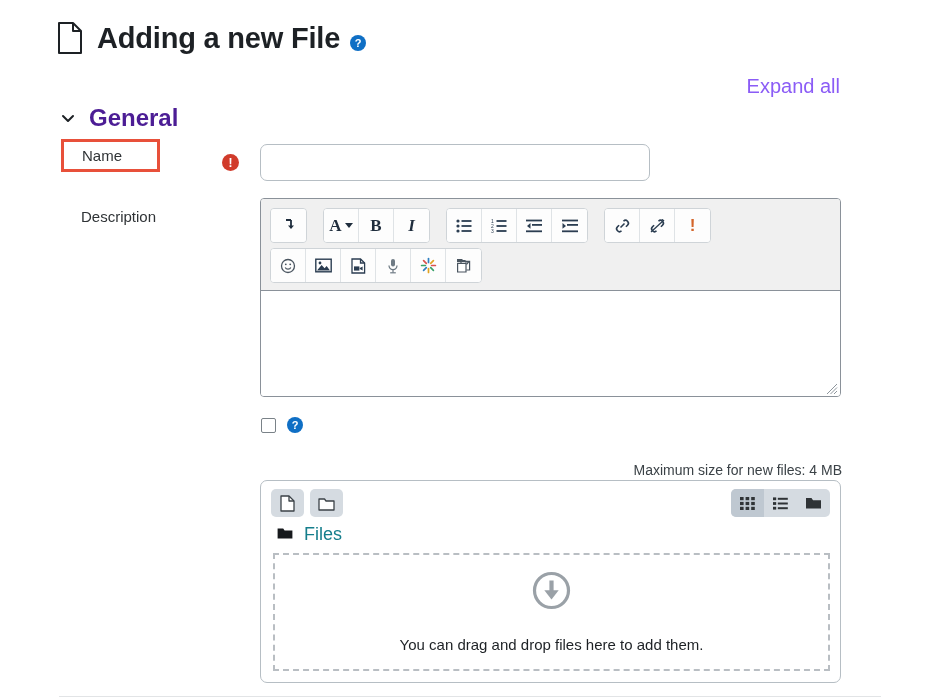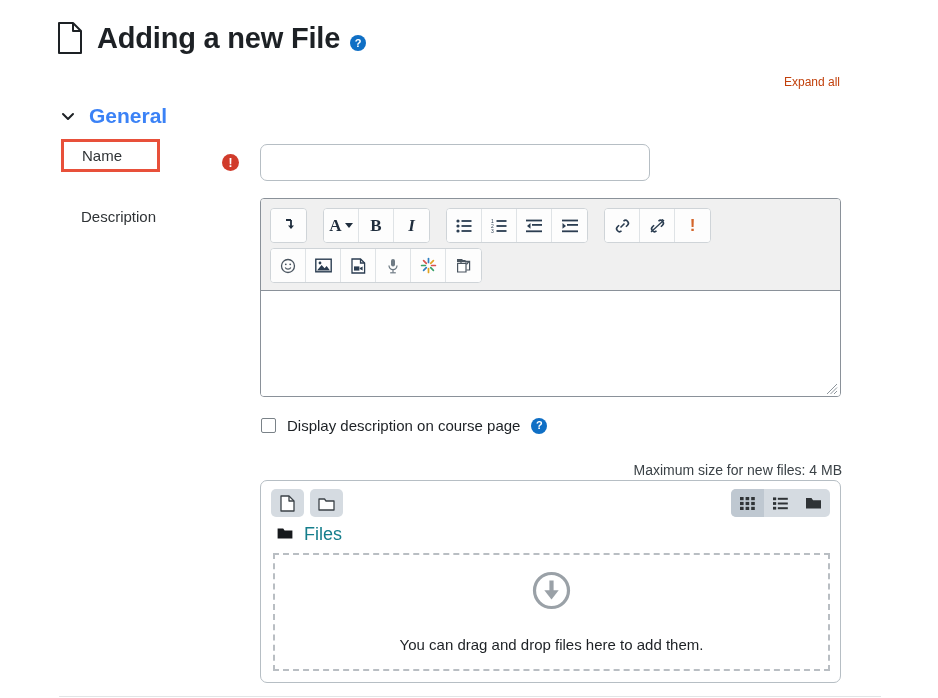--- a/index.html
+++ b/index.html
@@ -30,31 +30,31 @@
     background: #0f6fc5; color: #fff;
     font-size: 11px; font-weight: bold; line-height: 1;
     font-family: "Liberation Sans", sans-serif;
     cursor: pointer; flex: none;
   }
   .title-help { align-self: flex-end; margin-bottom: 4px; margin-left: -4px; }
 
   
   .expand-all {
     position: absolute; right: 98px; top: 67px;
-    font-size: 12px; color: #c2410c; cursor: pointer;
+    font-size: 20px; color: #8b5cf6; cursor: pointer;
   }
 
   
   .section-head {
     position: absolute; left: 60px; top: 96px;
     display: flex; align-items: center; gap: 13px;
     cursor: pointer;
   }
   .chevron { width: 16px; height: 16px; color: #1d2125; }
-  .section-title { font-size: 21px; font-weight: bold; color: #3b82f6; text-align: center; }
+  .section-title { font-size: 24px; font-weight: bold; color: #4c1d95; text-align: center; }
 
   
   .label-text { font-size: 15px; color: #2f3336; }
 
   .annot-box {
     position: absolute;
     border: 3px solid #e8503a;
     background: transparent;
     display: flex; align-items: center;
   }
@@ -379,21 +379,20 @@
               <path d="M12 5.5 L5.5 12"></path>
               <path d="M12 9 L9 12"></path>
           </g>
         </svg>
       </span>
     </div>
   </div>
 
   <div class="check-row">
     <span class="cbox"></span>
-    <span class="check-label">Display description on course page</span>
     <span class="help-icon">?</span>
   </div>
 
 
   <div class="max-size">Maximum size for new files: 4 MB</div>
 
   <div class="filepicker">
     <div class="fp-toolbar">
       <div class="fp-left">
         <div class="fp-btn">

